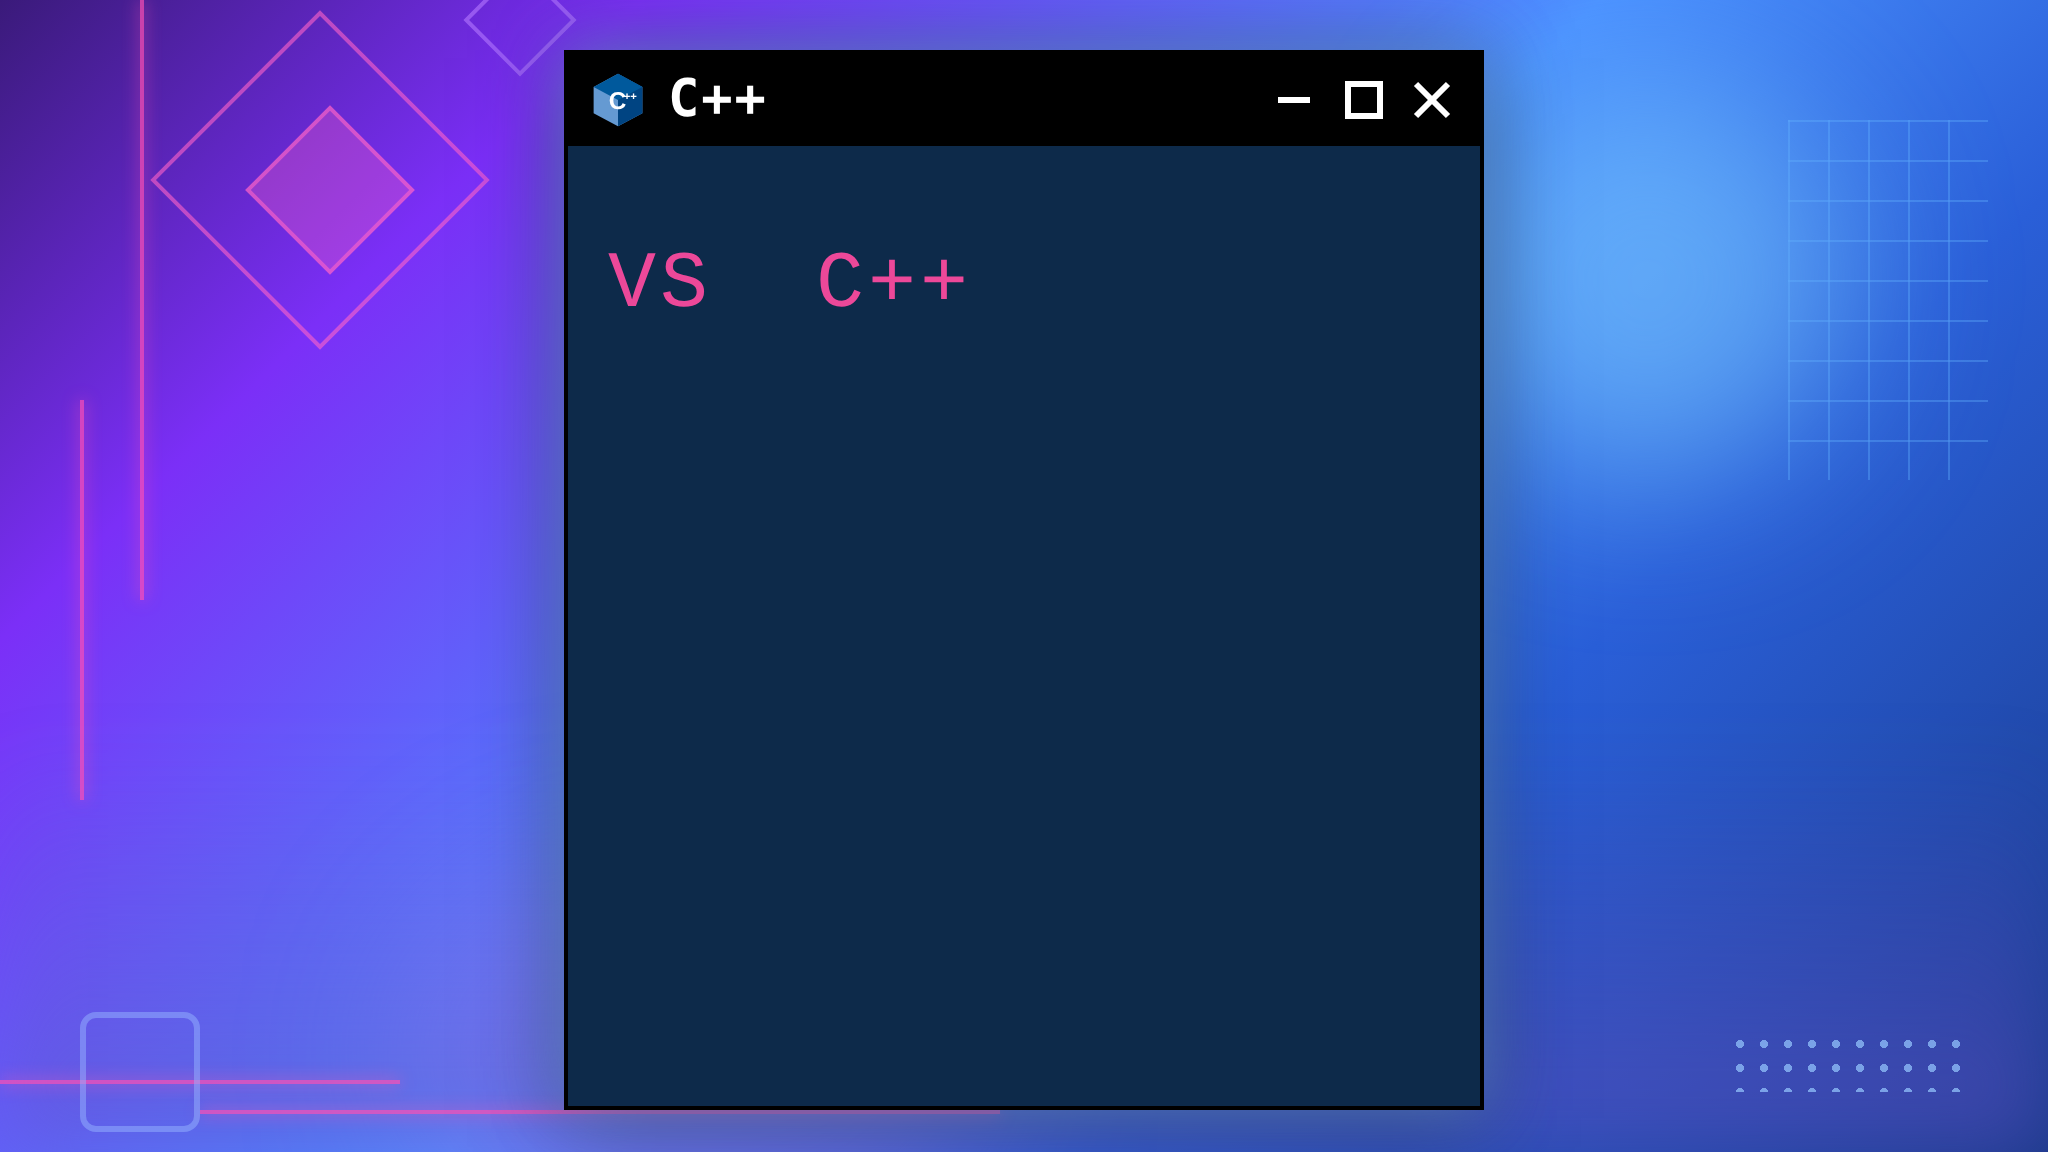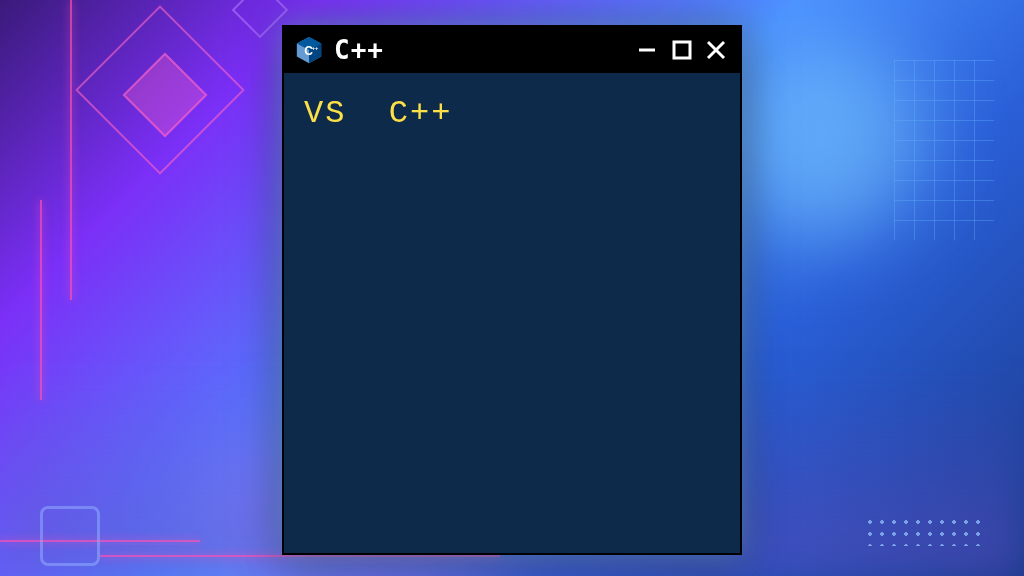--- a/index.html
+++ b/index.html
@@ -153,25 +153,26 @@
 
     .ctrl-btn svg { display: block; }
 
     .terminal-body {
       flex: 1;
       padding: 22px 20px;
       background: #0d2a4a;
     }
 
     .terminal-text {
-      color: #fde047;
+      color: #ec4899;
       font-family: Consolas, 'Courier New', monospace;
-      font-size: 32px;
+      font-size: 40px;
       letter-spacing: 2px;
       white-space: pre;
+      margin-top: 26px;
     }
   </style>
 </head>
 <body>
 
 <div class="bg-decoration">
   <div class="bg-glow g1"></div>
   <div class="bg-glow g2"></div>
   <div class="bg-cloud"></div>
   <div class="bg-shape s1"></div>

